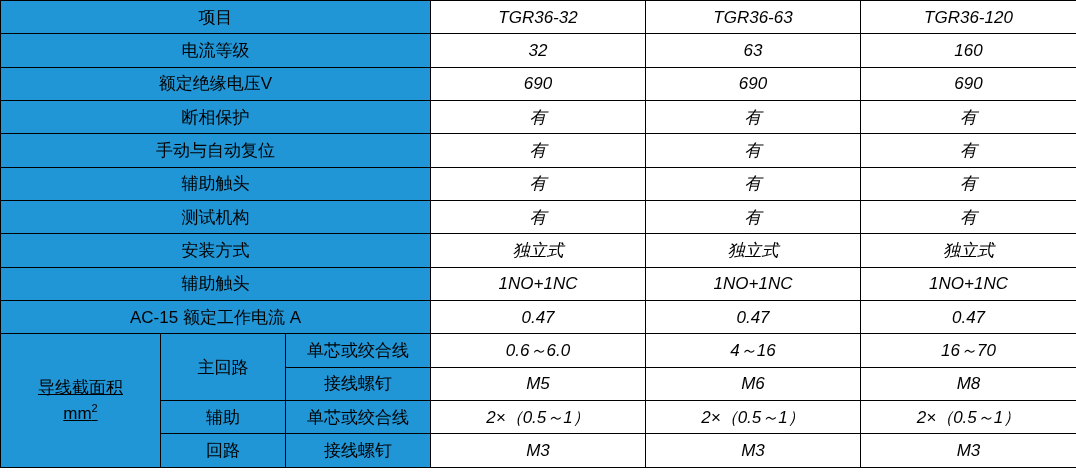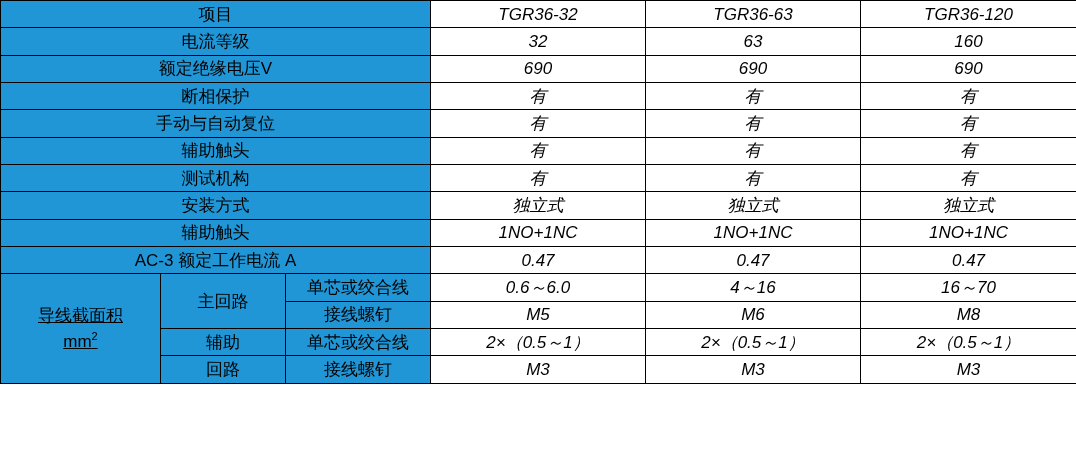--- a/index.html
+++ b/index.html
@@ -5,21 +5,21 @@
   html, body {
     margin: 0;
     padding: 0;
     background: #ffffff;
   }
   body {
     font-family: "Liberation Sans", sans-serif;
   }
   #spec-table {
     width: 1076px;
-    height: 384px;
+    height: 468px;
     border-collapse: collapse;
     table-layout: fixed;
   }
   #spec-table td {
     border: 1px solid #000000;
     text-align: center;
     vertical-align: middle;
     font-size: 17px;
     color: #000000;
     padding: 0 2px;
@@ -105,21 +105,21 @@
       <td class="val">独立式</td>
       <td class="val">独立式</td>
     </tr>
     <tr>
       <td class="hdr" colspan="3">辅助触头</td>
       <td class="val">1NO+1NC</td>
       <td class="val">1NO+1NC</td>
       <td class="val">1NO+1NC</td>
     </tr>
     <tr>
-      <td class="hdr" colspan="3">AC-3 额定工作电流 A</td>
+      <td class="hdr" colspan="3">AC-15 额定工作电流 A</td>
       <td class="val">0.47</td>
       <td class="val">0.47</td>
       <td class="val">0.47</td>
     </tr>
 
     <tr>
       <td class="hdr" rowspan="4">
         <div class="wire-label">
           <div>导线截面积</div>
           <div><span>mm</span><span class="sup">2</span></div>

